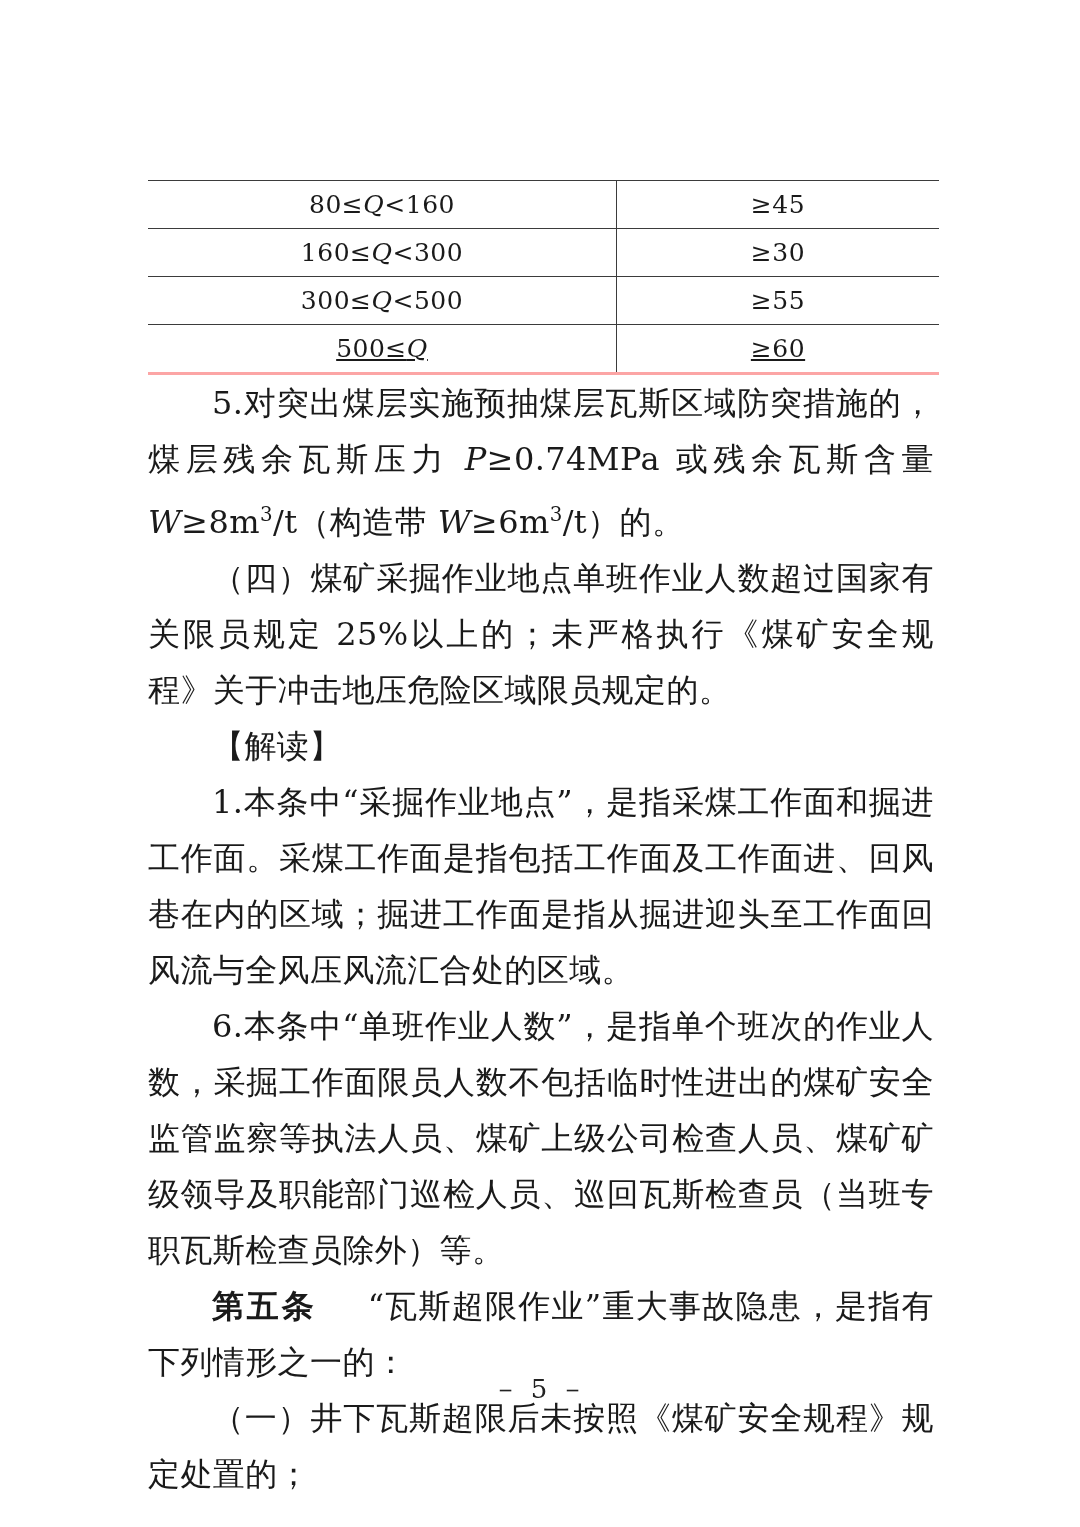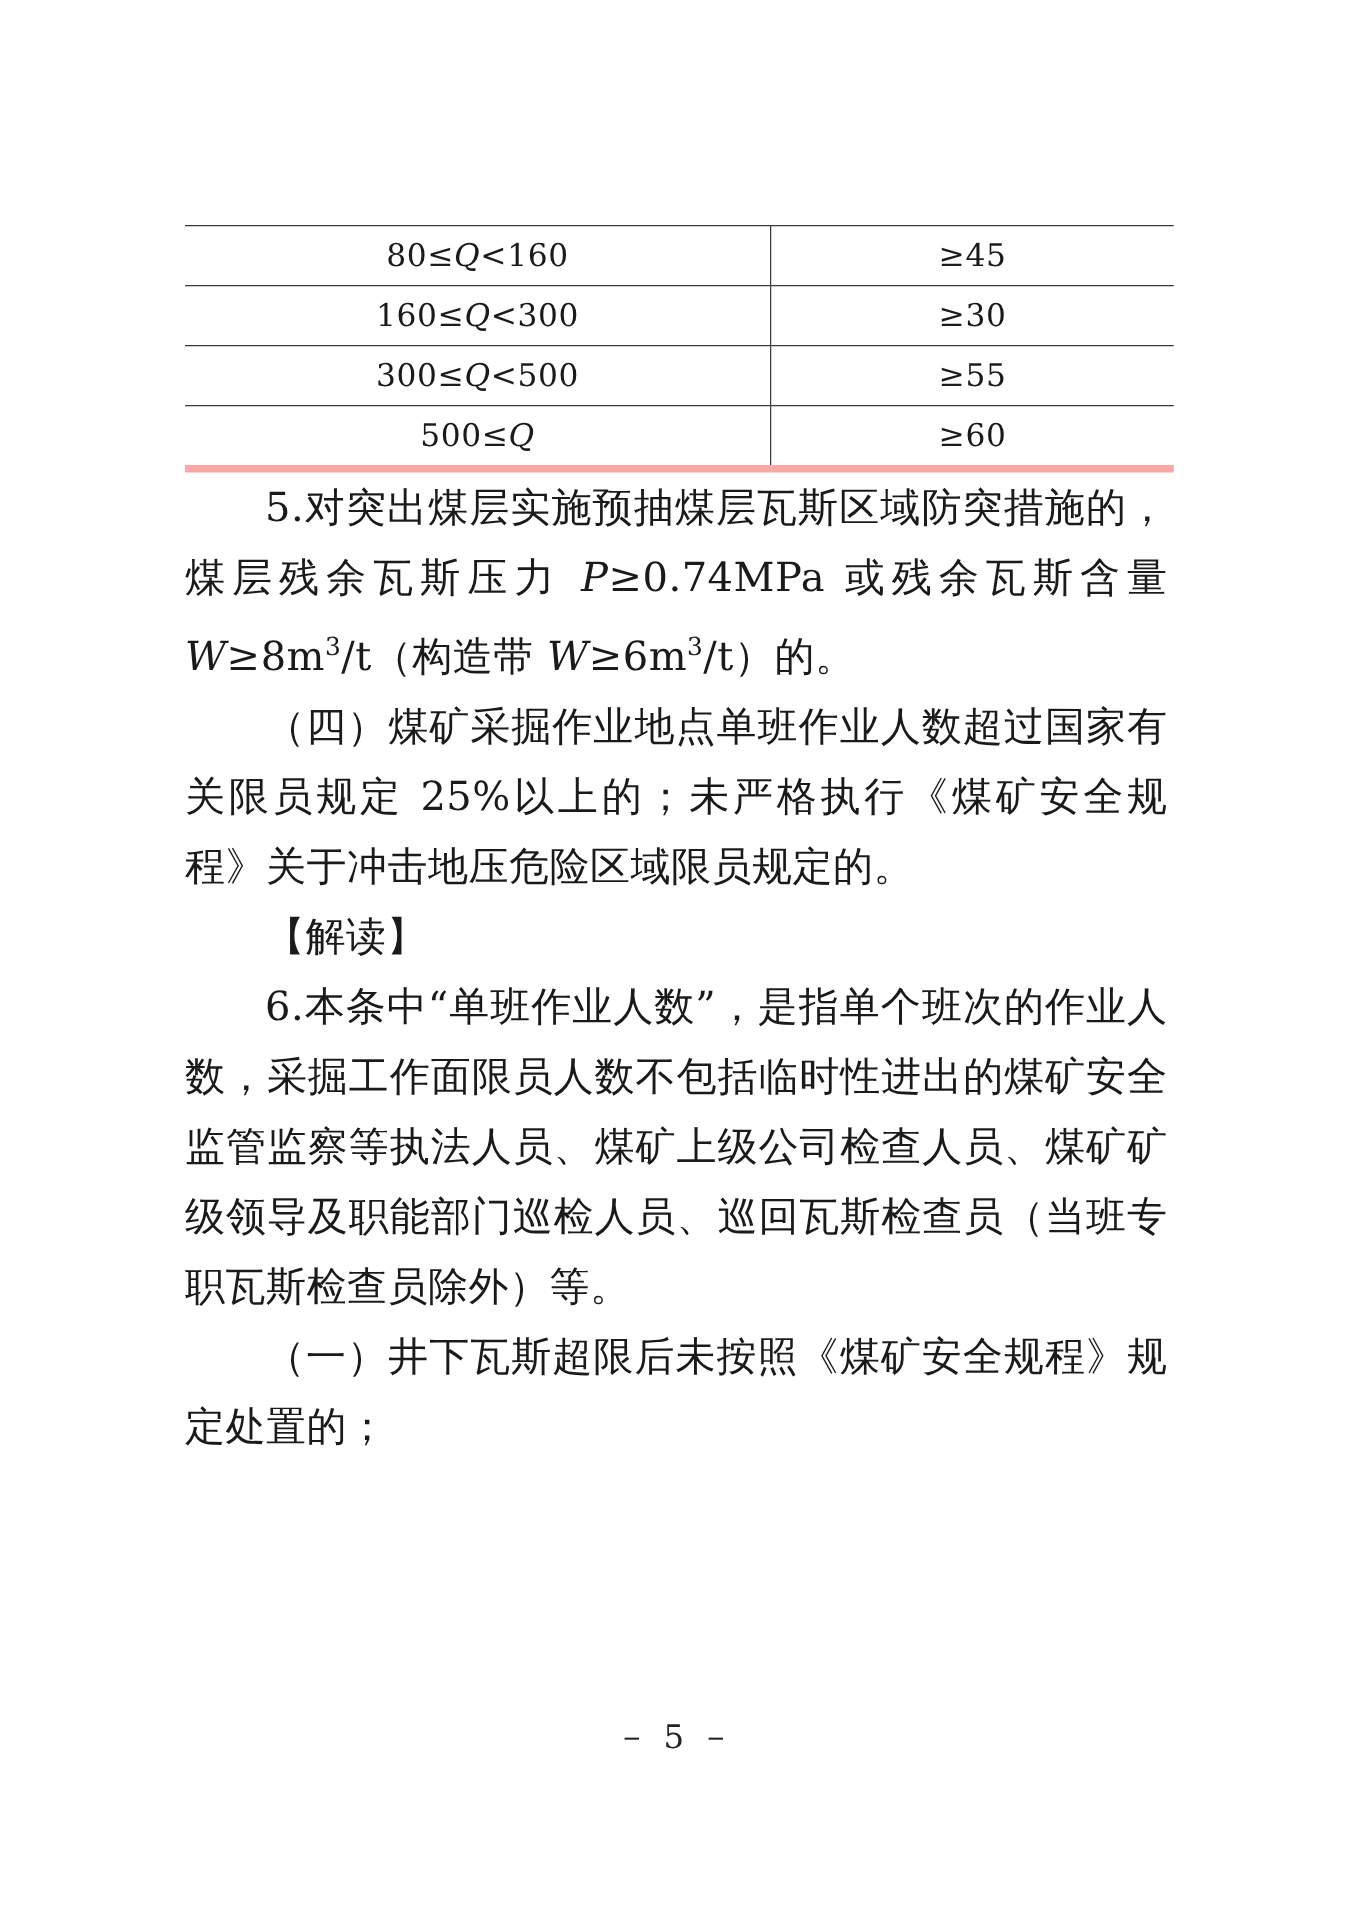--- a/index.html
+++ b/index.html
@@ -32,21 +32,21 @@
     height:45px;
     text-align:center;
     vertical-align:middle;
     font-size:25px;
     font-family:"DejaVu Serif", serif;
     letter-spacing:0.5px;
   }
   table.spec td.left { width:466px; border-left:none; }
   table.spec td.right { width:320px; border-right:none; }
   table.spec tr:first-child td { border-top:1px solid #3b3b3b; }
-  table.spec tr:last-child td { border-bottom:6px solid #fca5a5; }
+  table.spec tr:last-child td { border-bottom:3px solid #fca5a5;text-decoration:underline; }
   .ital { font-style:italic; font-family:"DejaVu Serif", serif; }
   sup { font-size:0.62em; vertical-align:super; }
 
   
   p.body {
     margin:0;
     font-size:32px;
     line-height:56px;
     text-align:justify;
     text-justify:inter-ideograph;
@@ -97,22 +97,26 @@
     </table>
 
     <p class="body indent blk">
       5.对突出煤层实施预抽煤层瓦斯区域防突措施的，煤层残余瓦斯压力 <span class="ital">P</span>≥0.74MPa 或残余瓦斯含量 <span class="ital">W</span>≥8m<sup>3</sup>/t（构造带 <span class="ital">W</span>≥6m<sup>3</sup>/t）的。
     </p>
 
     <p class="body indent">（四）煤矿采掘作业地点单班作业人数超过国家有关限员规定 25%以上的；未严格执行《煤矿安全规程》关于冲击地压危险区域限员规定的。</p>
 
     <p class="body indent">【解读】</p>
 
+    <p class="body indent">1.本条中“采掘作业地点”，是指采煤工作面和掘进工作面。采煤工作面是指包括工作面及工作面进、回风巷在内的区域；掘进工作面是指从掘进迎头至工作面回风流与全风压风流汇合处的区域。</p>
 
     <p class="body indent">6.本条中“单班作业人数”，是指单个班次的作业人数，采掘工作面限员人数不包括临时性进出的煤矿安全监管监察等执法人员、煤矿上级公司检查人员、煤矿矿级领导及职能部门巡检人员、巡回瓦斯检查员（当班专职瓦斯检查员除外）等。</p>
 
+    <p class="body indent">
+      <span class="bold">第五条</span><span class="gap"></span><span>“瓦斯超限作业”重大事故隐患，是指有下列情形之一的：</span>
+    </p>
 
     <p class="body indent">（一）井下瓦斯超限后未按照《煤矿安全规程》规定处置的；</p>
 
   </div>
 
   <div class="footer">－ 5 －</div>
 </div>
 
 </body></html>

